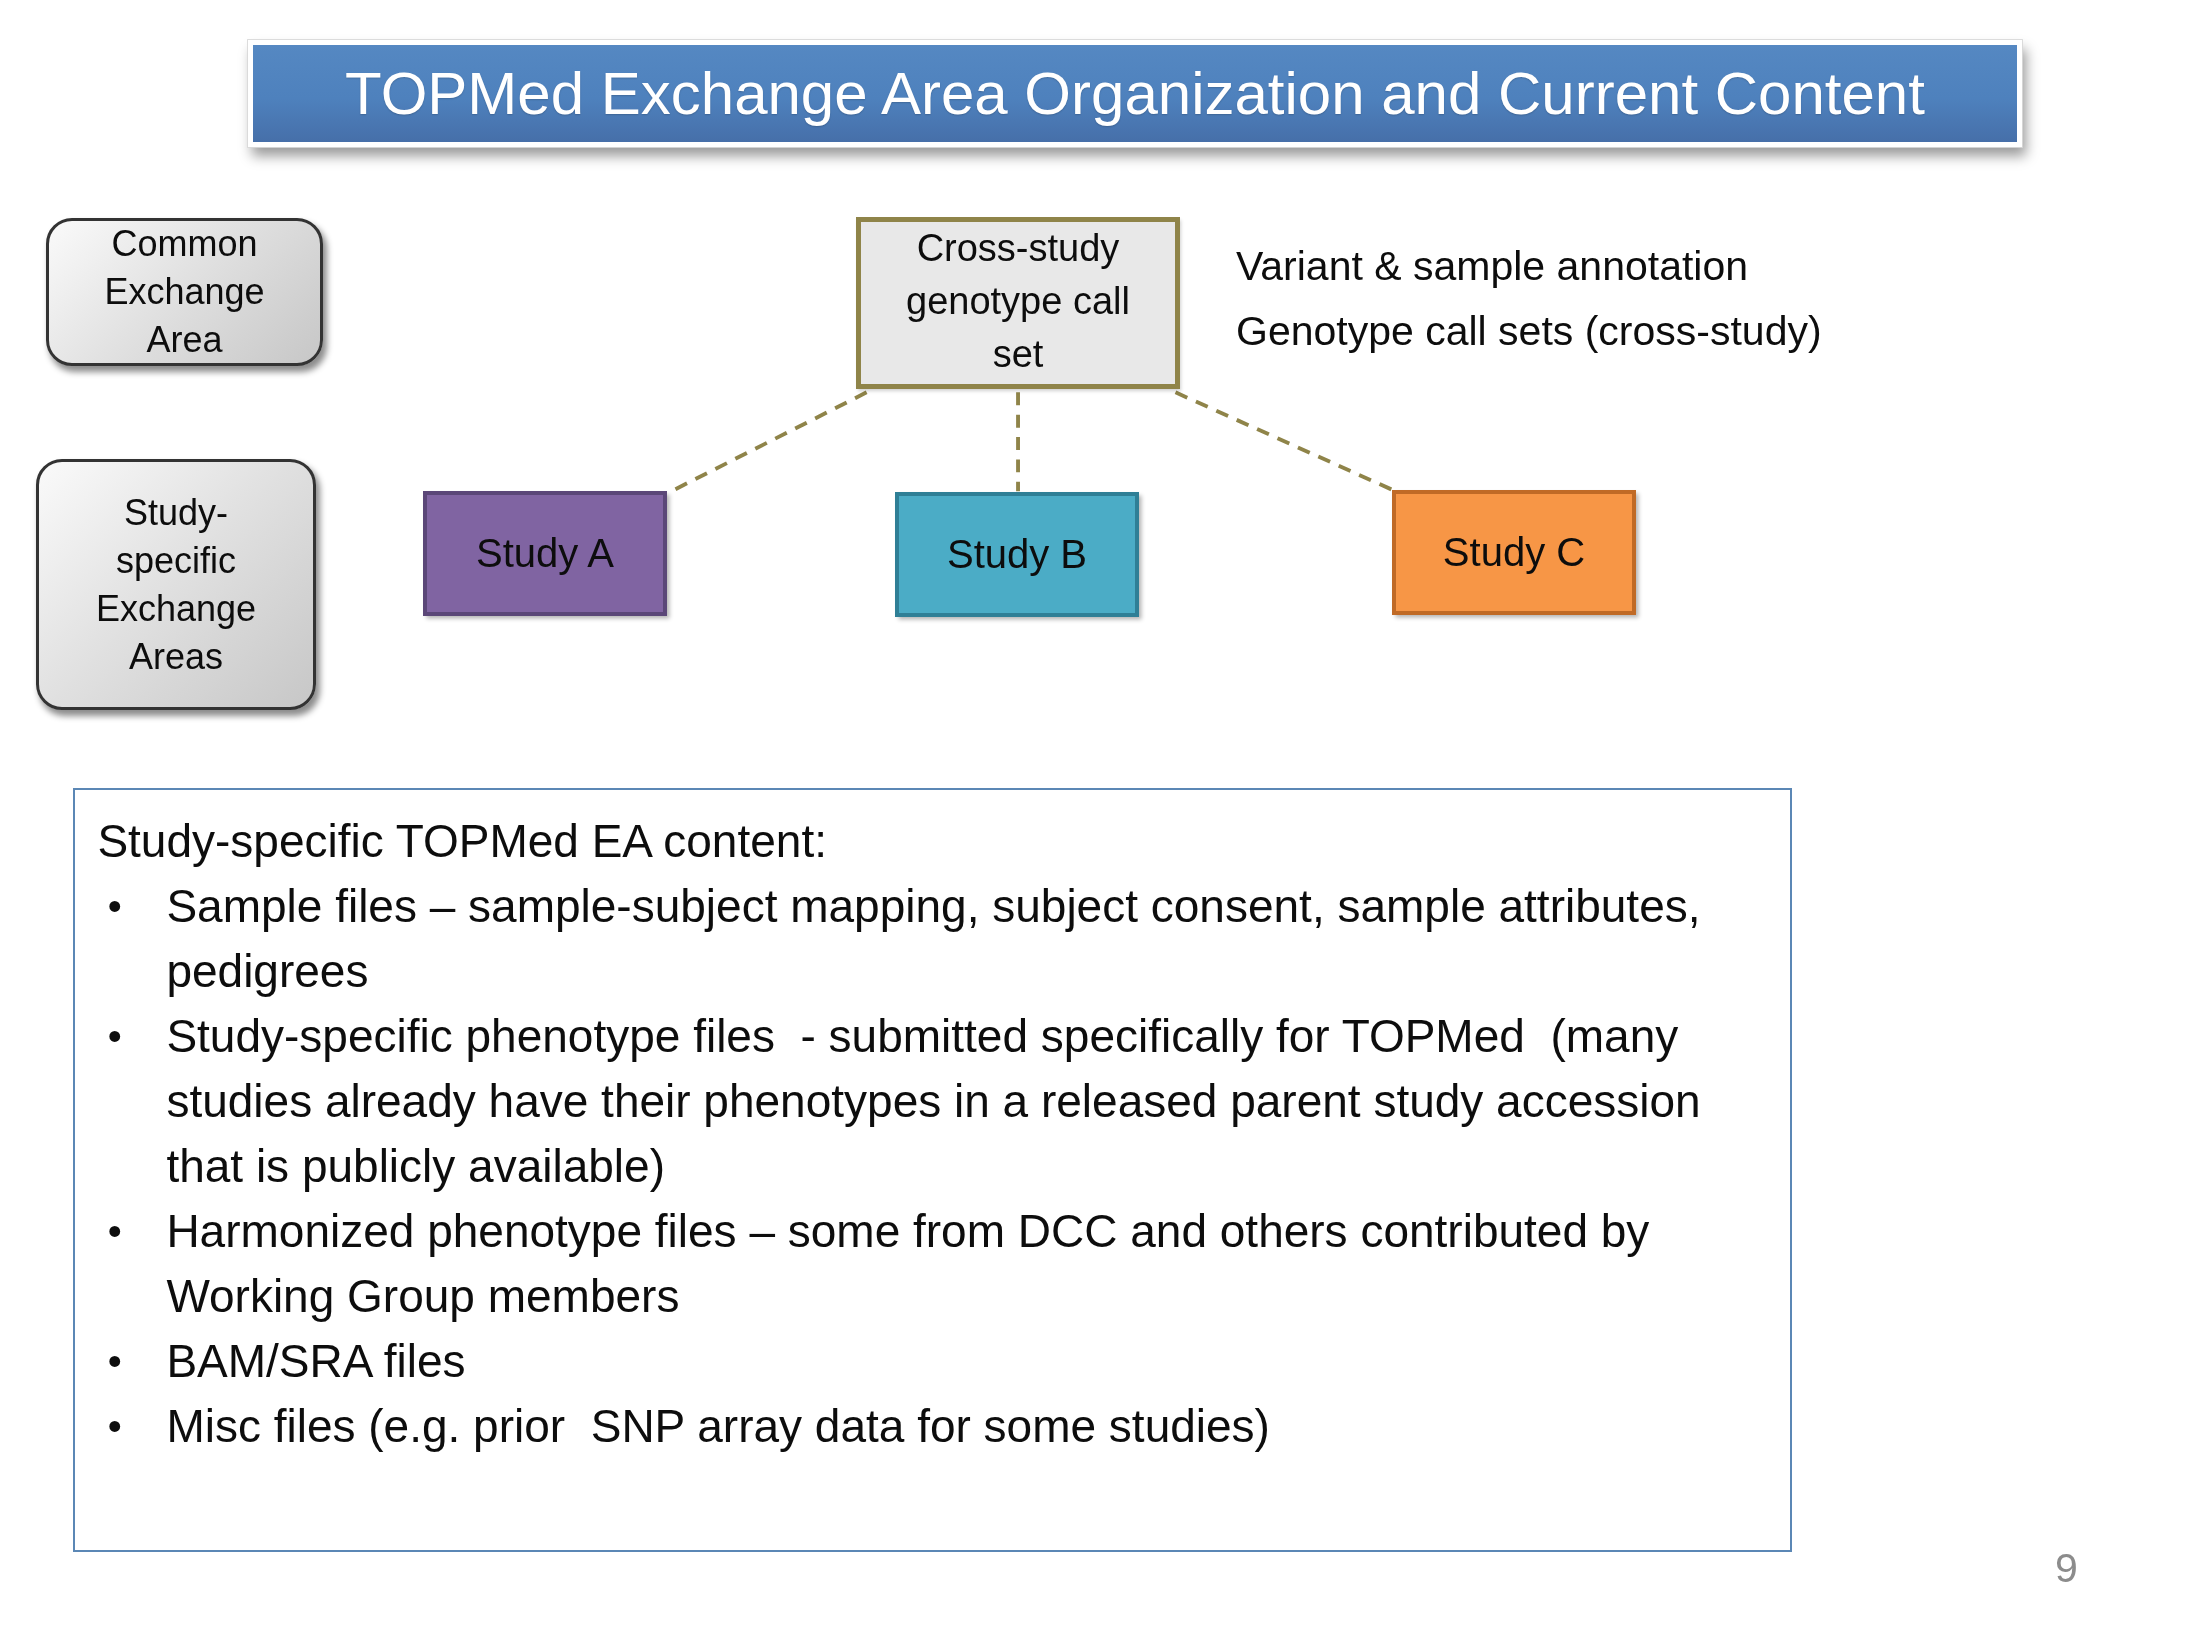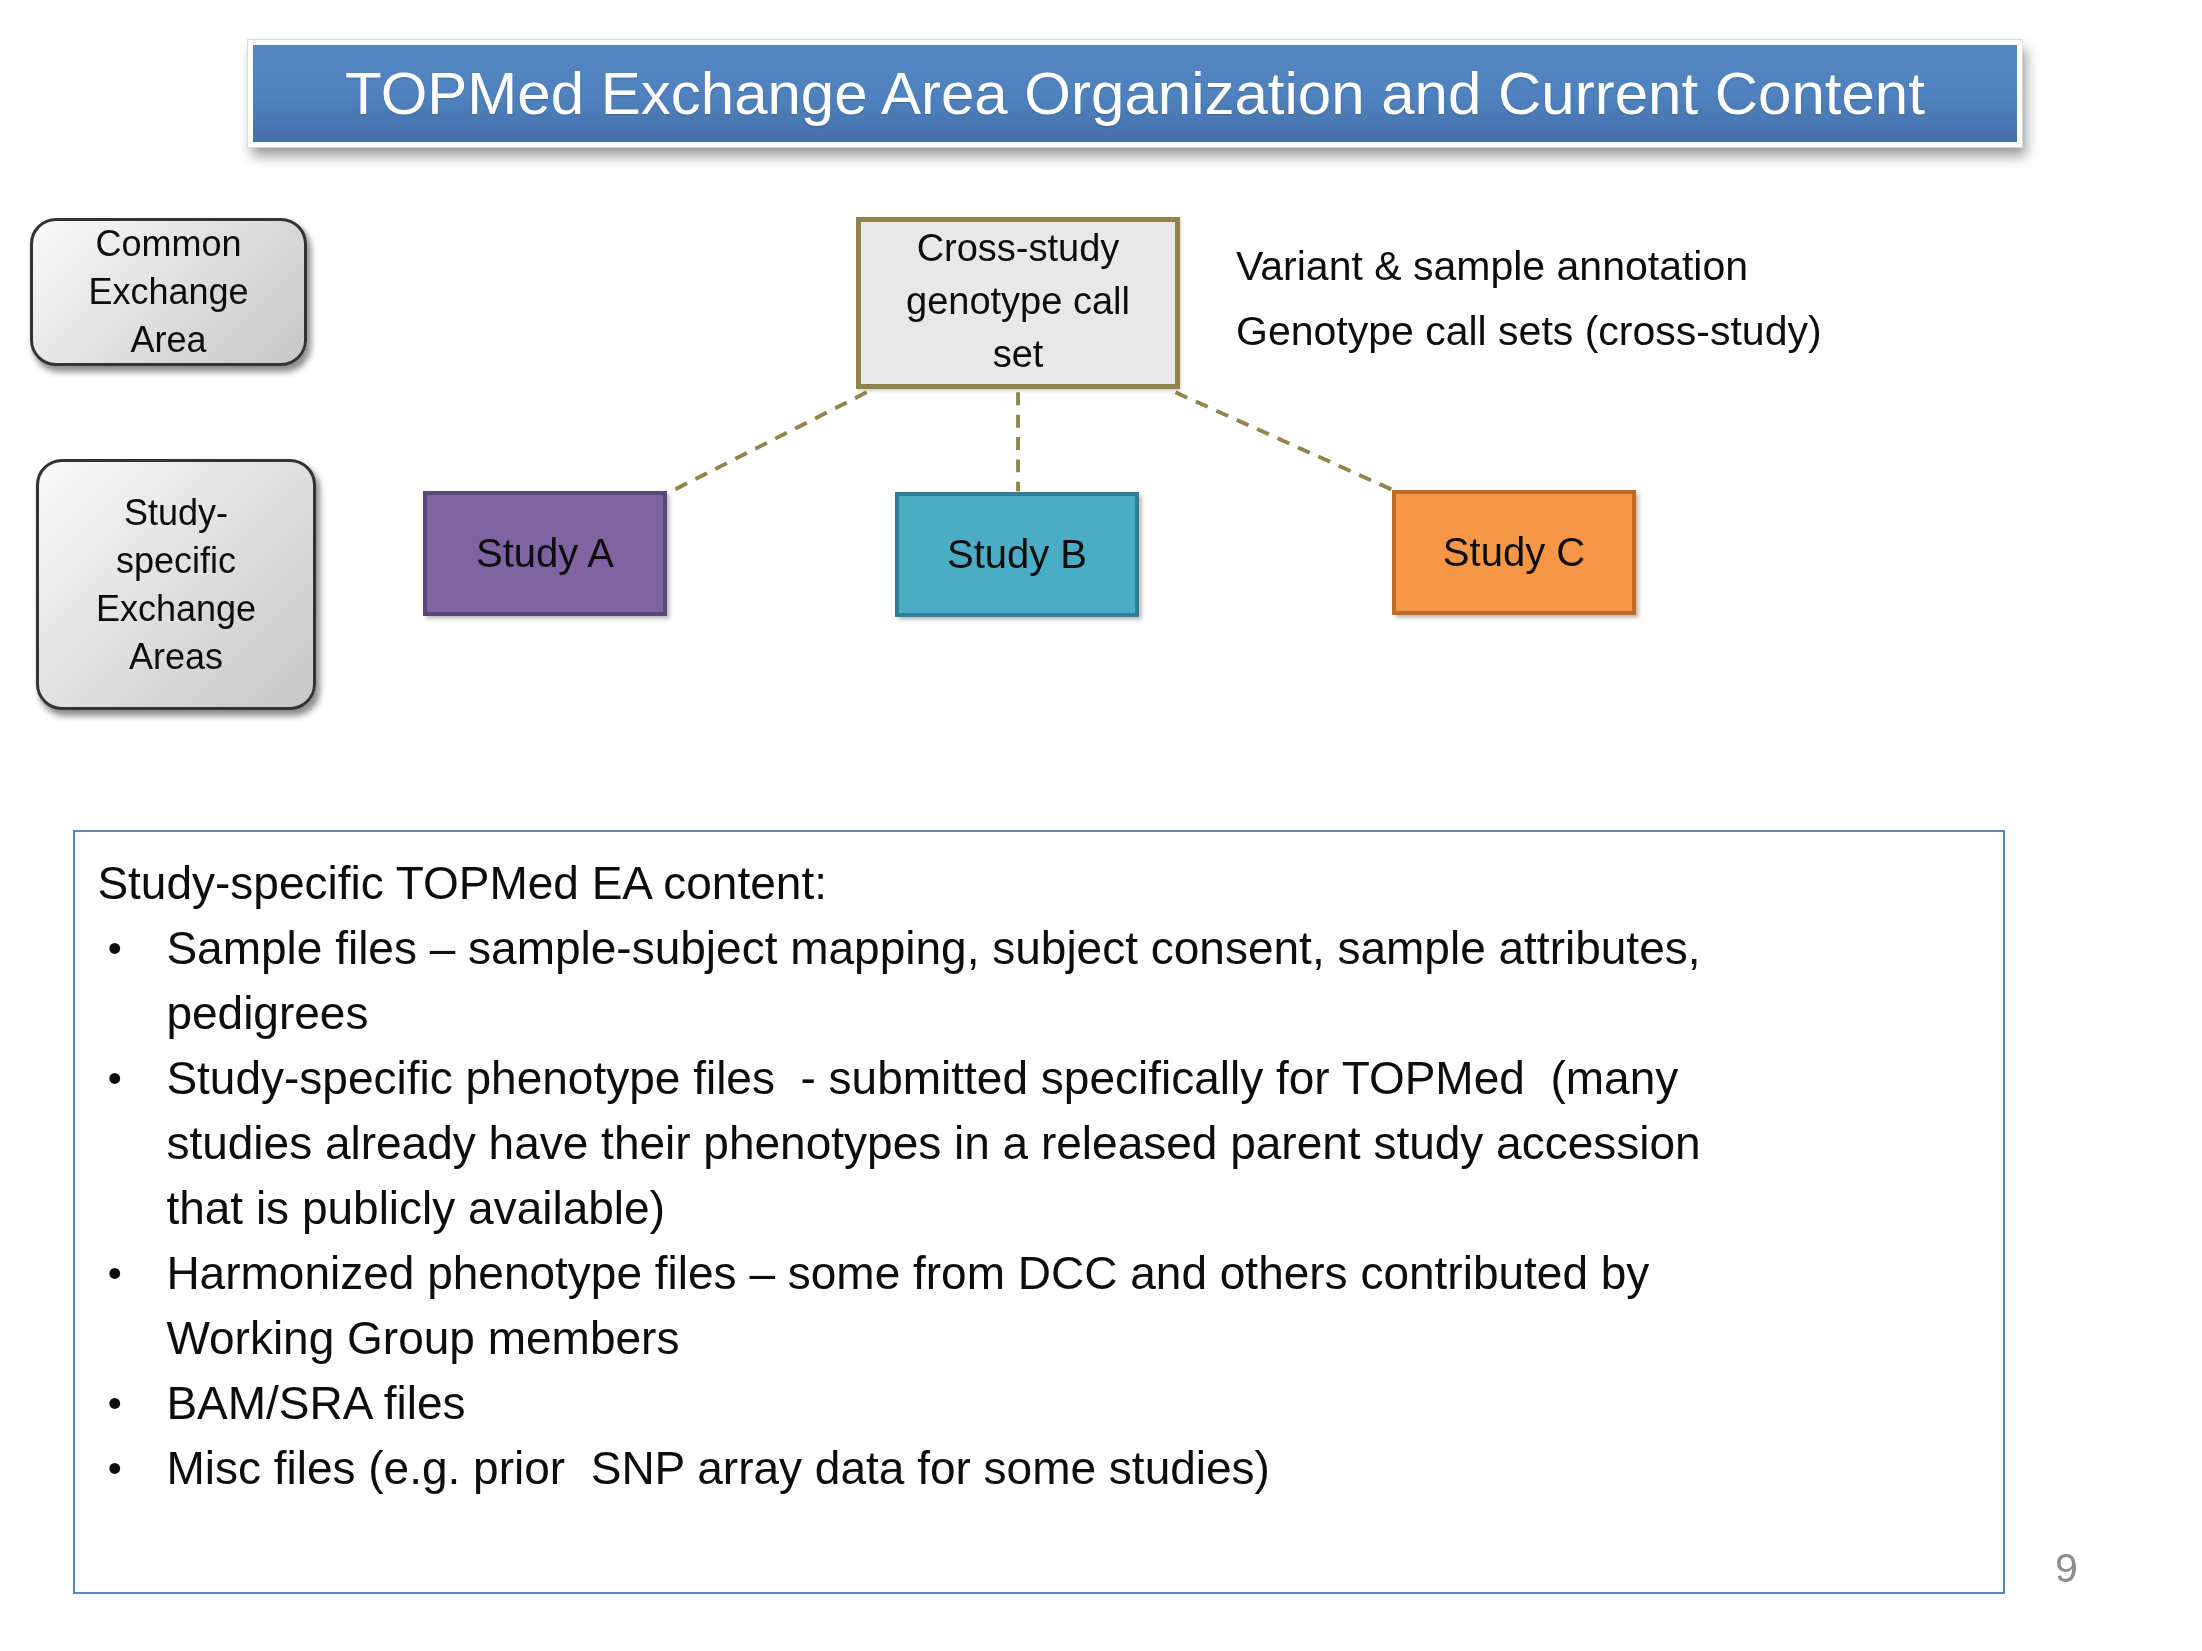--- a/index.html
+++ b/index.html
@@ -41,21 +41,21 @@
     box-shadow: 3.4px 5.2px 6px rgba(0,0,0,0.45);
     display: flex; align-items: center; justify-content: center;
     text-align: center;
   }
   .gray-pill .pill-text {
     font-size: 36px;
     line-height: 48px;
     white-space: pre-line;
     color: #0d0d0d;
   }
-  #common-box { left: 30px; top: 218px; width: 277px; height: 148px; }
+  #common-box { left: 46px; top: 218px; width: 277px; height: 148px; }
   #study-specific-box { left: 36px; top: 459px; width: 280px; height: 251px; }
 
   
   .cross-box {
     position: absolute;
     left: 856px; top: 217px;
     width: 324px; height: 172px;
     background: #e8e8e8;
     border: 5.2px solid #8f8449;
     display: flex; justify-content: center;
@@ -100,22 +100,22 @@
     color: #0d0d0d;
     box-shadow: 2.6px 3.4px 4.3px rgba(0,0,0,0.30);
   }
   #study-a { left: 423px; top: 491px; background: #8064a2; border: 4.3px solid #5b4778; }
   #study-b { left: 895px; top: 492px; background: #4bacc6; border: 4.3px solid #2f7f96; }
   #study-c { left: 1392px; top: 490px; background: #f79646; border: 4.3px solid #c06a26; }
 
   
   .content-panel {
     position: absolute;
-    left: 73px; top: 830px;
-    width: 1932px; height: 764px;
+    left: 73px; top: 788px;
+    width: 1719px; height: 764px;
     border: 2.6px solid #5b87b5;
     background: #ffffff;
     padding: 19px 26px 0 22.4px;
   }
   .content-heading {
     font-size: 46px;
     line-height: 65px;
     color: #0d0d0d;
   }
   .bullet-row { display: flex; align-items: flex-start; }

